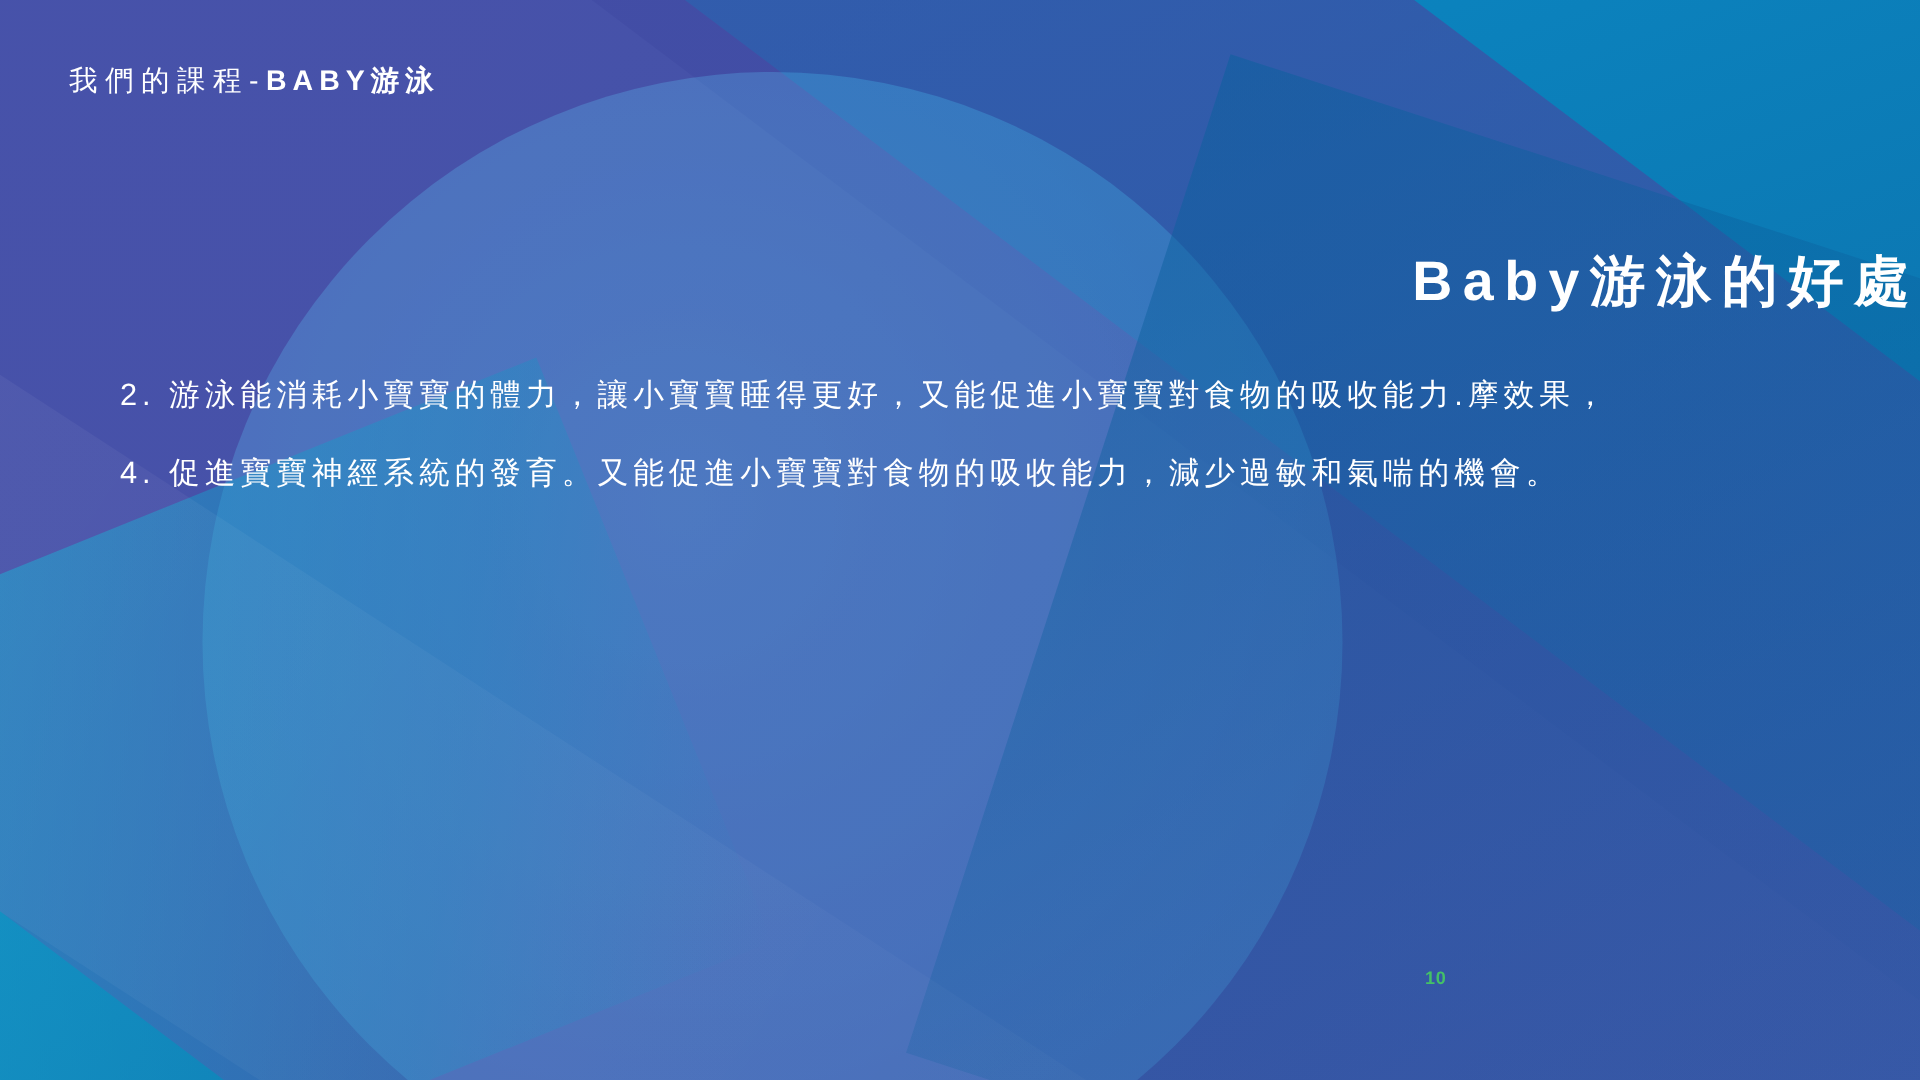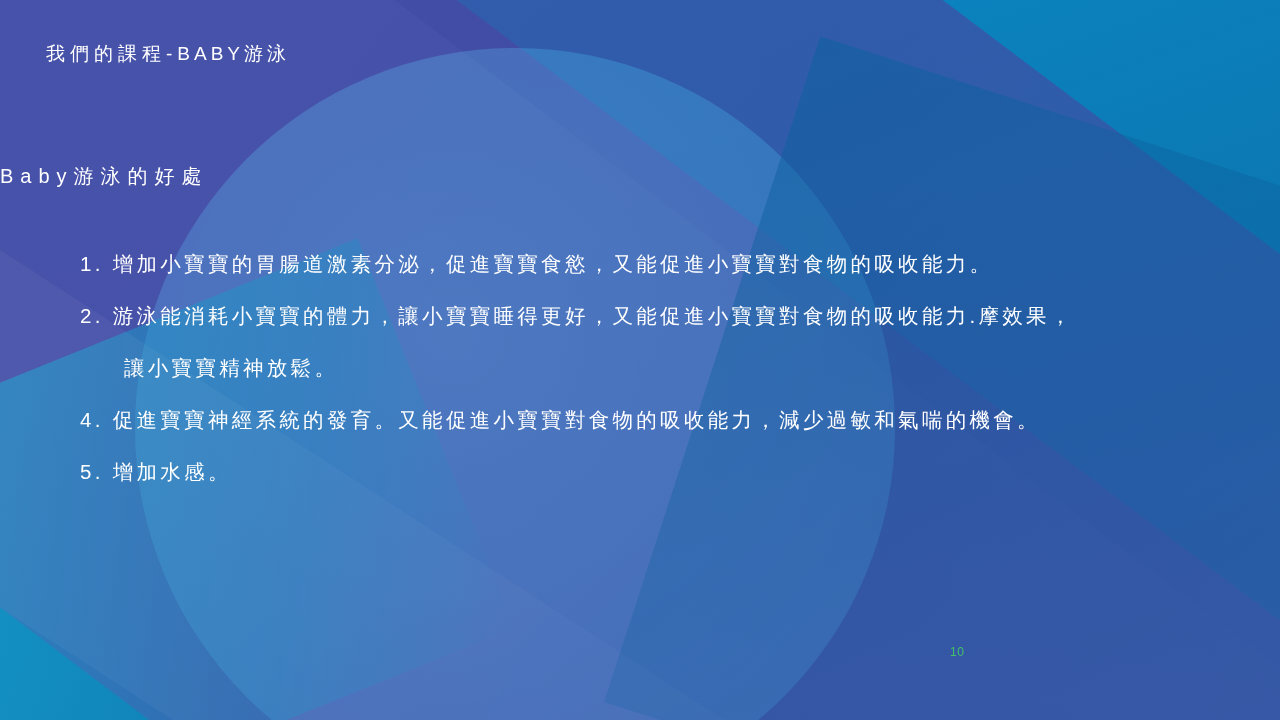--- a/index.html
+++ b/index.html
@@ -115,34 +115,34 @@
     position: absolute;
     left: 46px;
     top: 41px;
     color: #ffffff;
     font-size: 19px;
     letter-spacing: 5px;
     white-space: nowrap;
     font-weight: 400;
   }
   .header-title .emph {
-    font-weight: 400;
+    font-weight: 700;
     letter-spacing: 4px;
   }
 
   .slide-title {
     position: absolute;
     left: 0;
     right: 0;
     top: 163px;
-    text-align: left;
+    text-align: right;
     color: #ffffff;
-    font-size: 20px;
+    font-size: 37px;
     letter-spacing: 7px;
-    font-weight: 400;
+    font-weight: 700;
     white-space: nowrap;
   }
 
   .body-list {
     position: absolute;
     left: 80px;
     top: 238px;
     right: 60px;
     margin: 0;
     padding: 0;
@@ -169,21 +169,21 @@
     white-space: nowrap;
   }
 
   .page-number {
     position: absolute;
     left: 950px;
     top: 645px;
     color: #44c167;
     font-size: 12px;
     letter-spacing: 0.5px;
-    font-weight: 400;
+    font-weight: 700;
   }
 </style>
 </head>
 <body>
 
 <div class="slide">
 
   <div class="bg-base"></div>
   <div class="bg-band-purple"></div>
   <div class="bg-band-indigo"></div>
@@ -193,40 +193,31 @@
   <div class="bg-sheen"></div>
 
   <div class="content">
 
     <div class="header-title"><span>我們的課程-</span><span class="emph">BABY游泳</span></div>
 
     <div class="slide-title">Baby游泳的好處</div>
 
     <ul class="body-list">
 
-      <li>
-        <span class="num">1.</span>
-        <span>增加小寶寶的胃腸道激素分泌，促進寶寶食慾，又能促進小寶寶對食物的吸收能力。</span>
-      </li>
 
       <li>
         <span class="num">2.</span>
         <span>游泳能消耗小寶寶的體力，讓小寶寶睡得更好，又能促進小寶寶對食物的吸收能力.摩效果，</span>
-        <span class="cont">讓小寶寶精神放鬆。</span>
       </li>
 
 
       <li>
         <span class="num">4.</span>
         <span>促進寶寶神經系統的發育。又能促進小寶寶對食物的吸收能力，減少過敏和氣喘的機會。</span>
       </li>
 
-      <li>
-        <span class="num">5.</span>
-        <span>增加水感。</span>
-      </li>
 
     </ul>
 
     <div class="page-number">10</div>
 
   </div>
 </div>
 
 </body></html>

